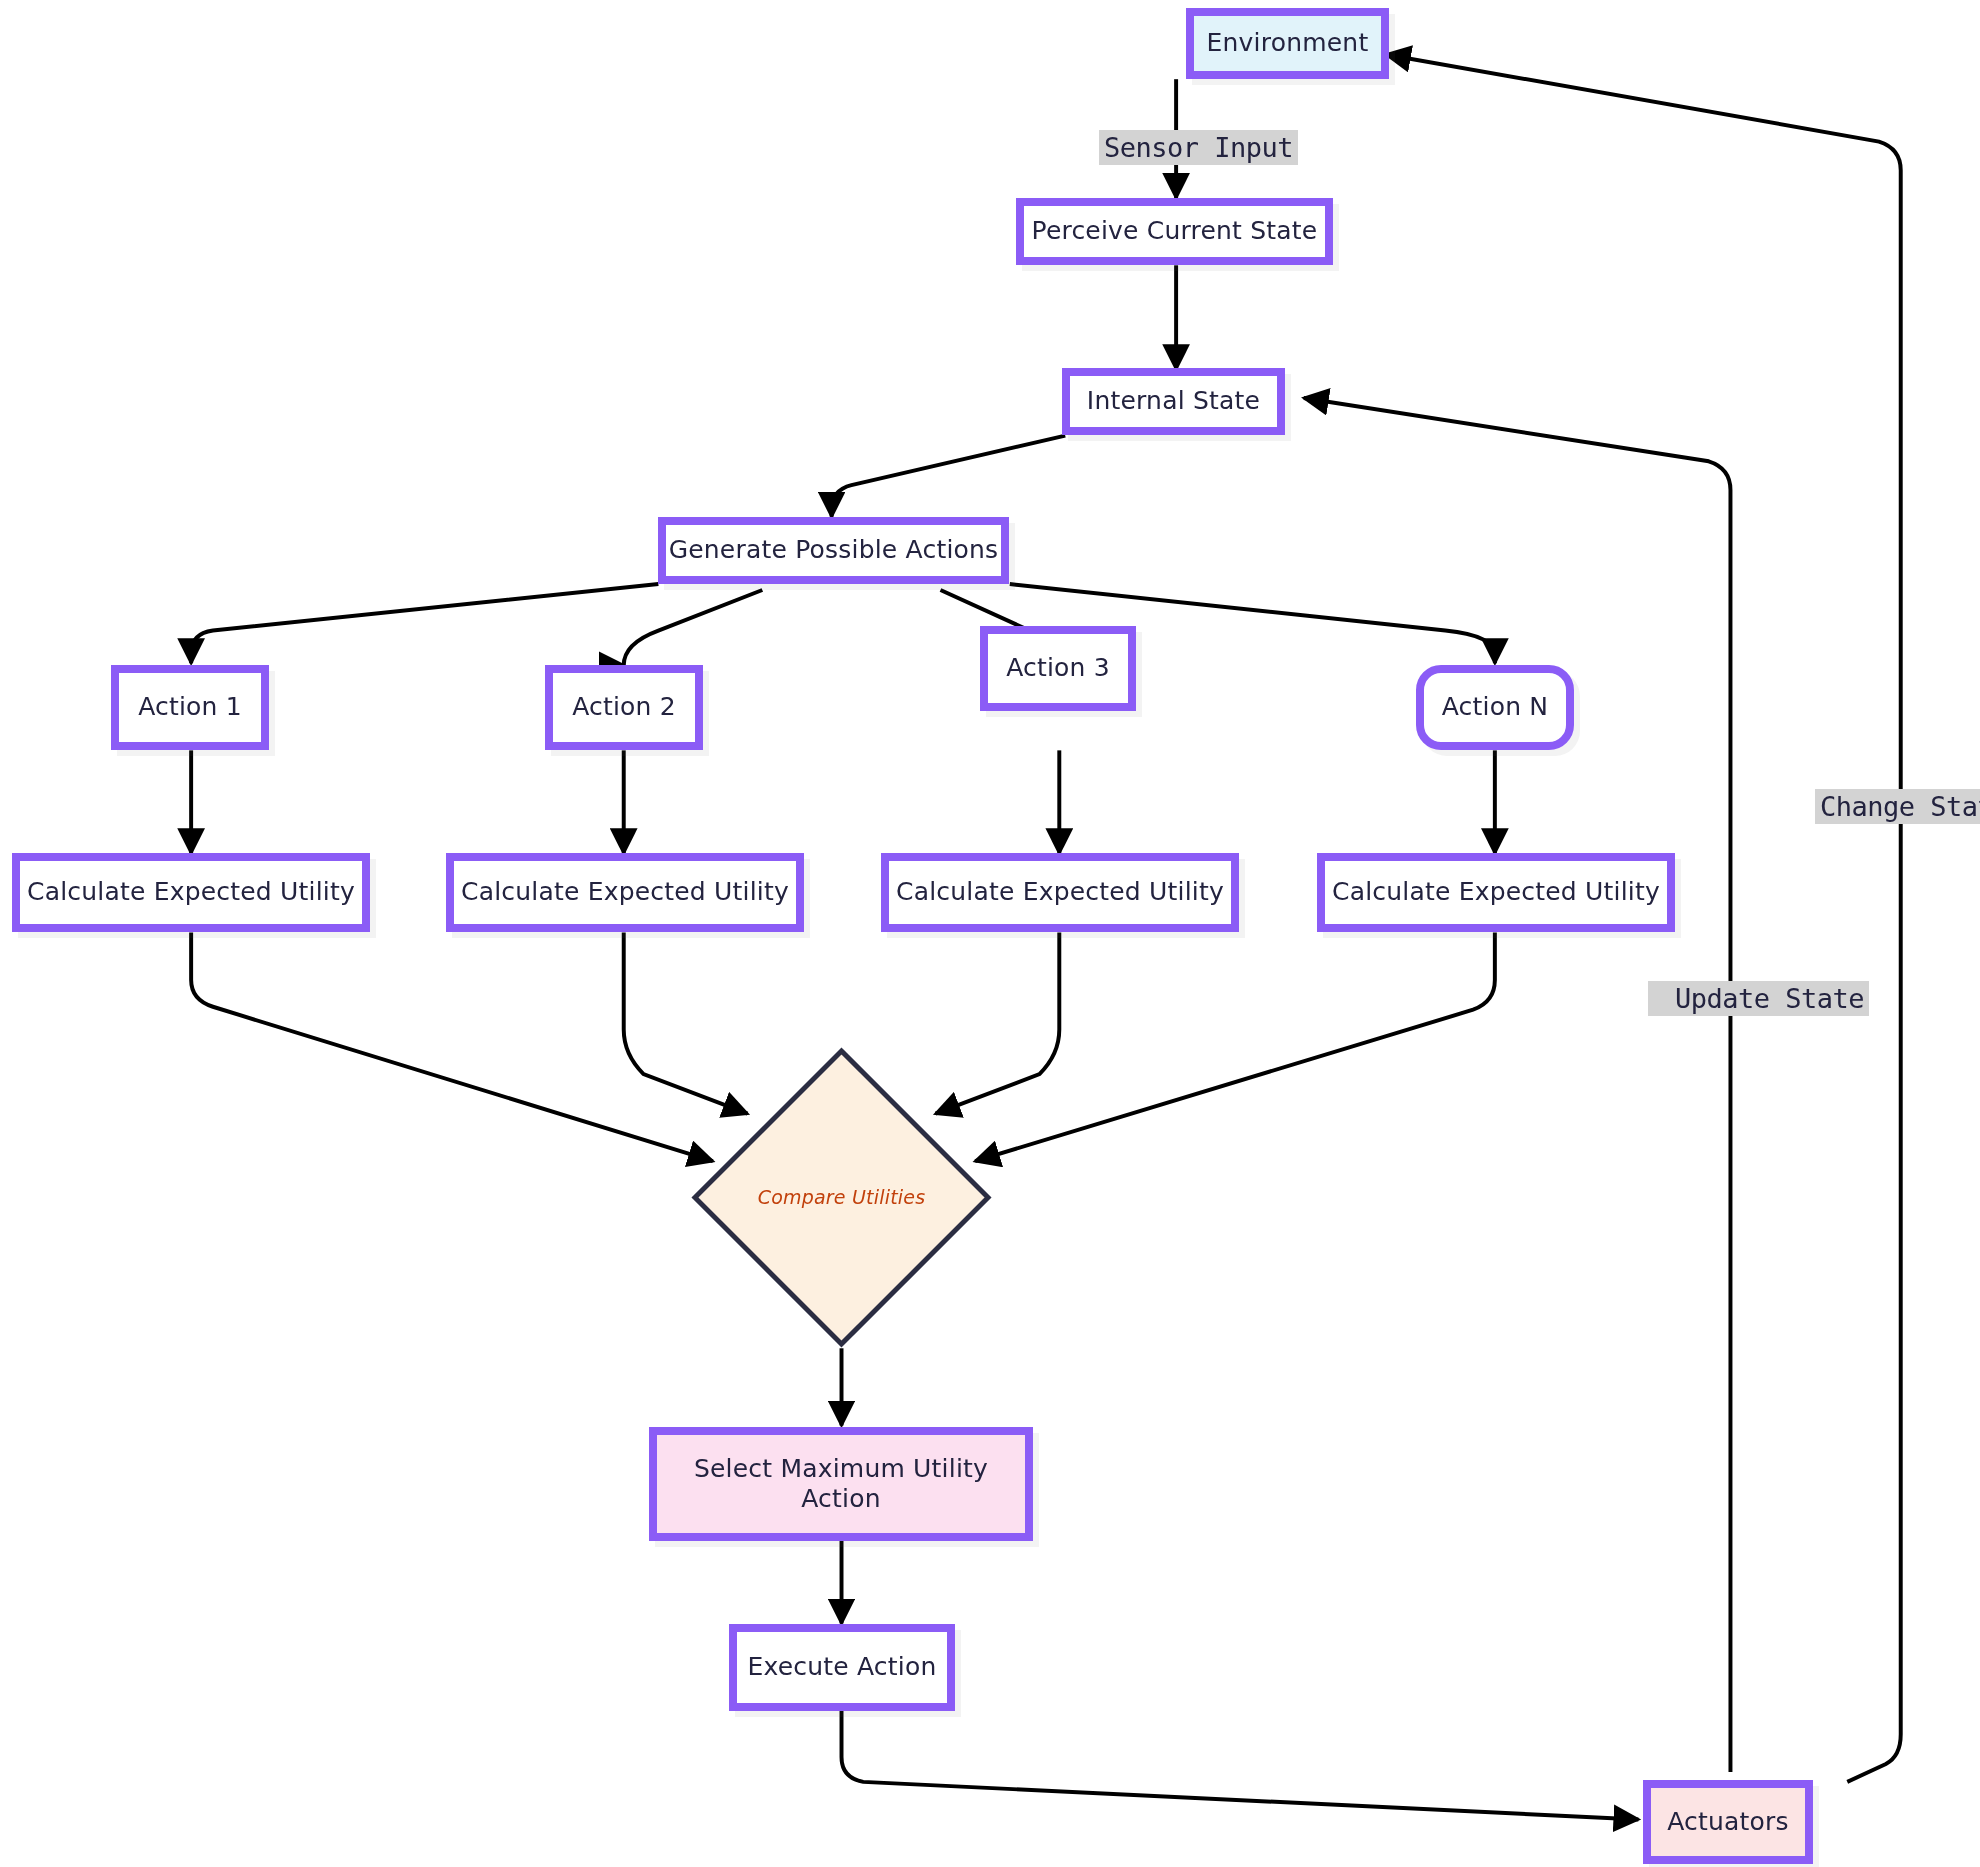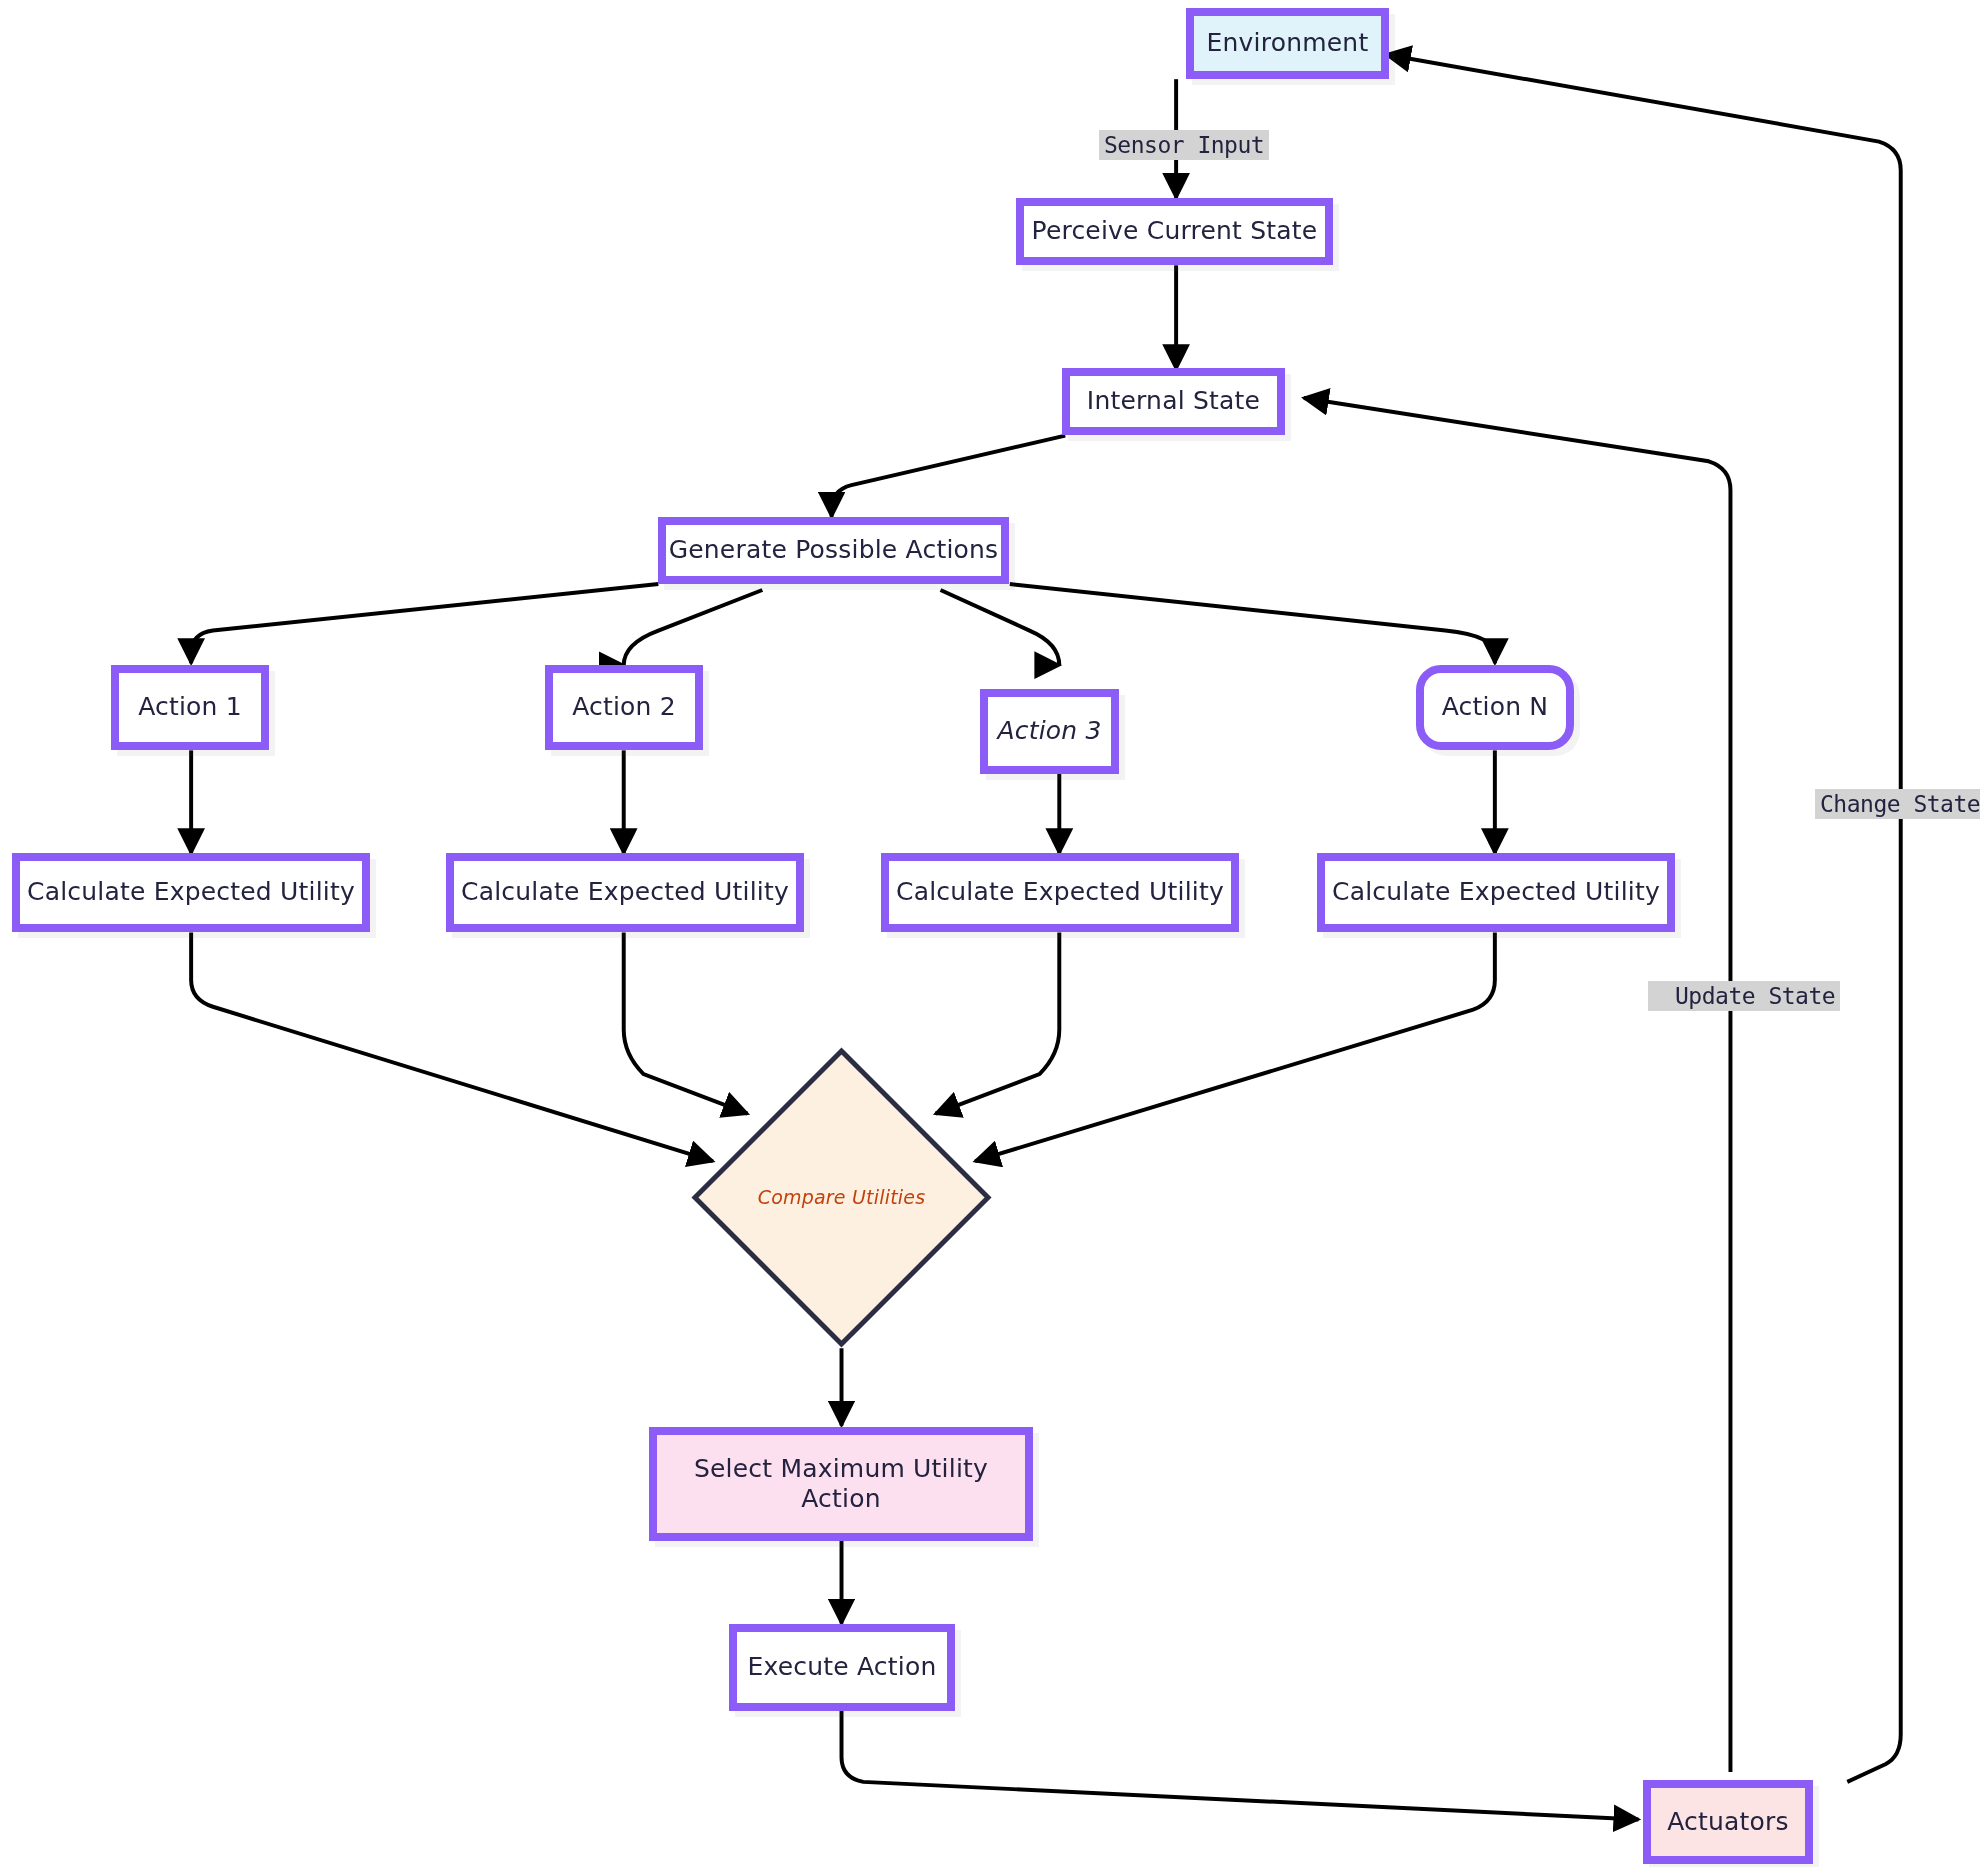--- a/index.html
+++ b/index.html
@@ -56,21 +56,21 @@
     position: relative;
     z-index: 2;
     font-size: 19px;
     color: #c2410c;
     font-style: italic;
   }
   .edge-label {
     position: absolute;
     background: #d3d3d3;
     color: #23233f;
-    font-size: 23px;
+    font-size: 27px;
     padding: 2px 5px;
     white-space: nowrap;
     z-index: 4;
     font-family: "DejaVu Sans Mono", monospace;
     letter-spacing: -0.5px;
   }
 </style>
 </head>
 <body>
 
@@ -145,21 +145,21 @@
   <div class="node" style="left:658px; top:517px; width:351px; height:67px;">
     <span>Generate Possible Actions</span>
   </div>
 
   <div class="node" style="left:111px; top:665px; width:158px; height:85px;">
     <span>Action 1</span>
   </div>
   <div class="node" style="left:545px; top:665px; width:158px; height:85px;">
     <span>Action 2</span>
   </div>
-  <div class="node" style="left:980px; top:689px; width:139px; height:85px;font-style:italic;">
+  <div class="node" style="left:980px; top:626px; width:156px; height:85px;">
     <span>Action 3</span>
   </div>
   <div class="node" style="left:1416px; top:665px; width:158px; height:85px;border-radius:25px;">
     <span>Action N</span>
   </div>
 
   <div class="node" style="left:12px; top:853px; width:358px; height:79px;">
     <span>Calculate Expected Utility</span>
   </div>
   <div class="node" style="left:446px; top:853px; width:358px; height:79px;">

